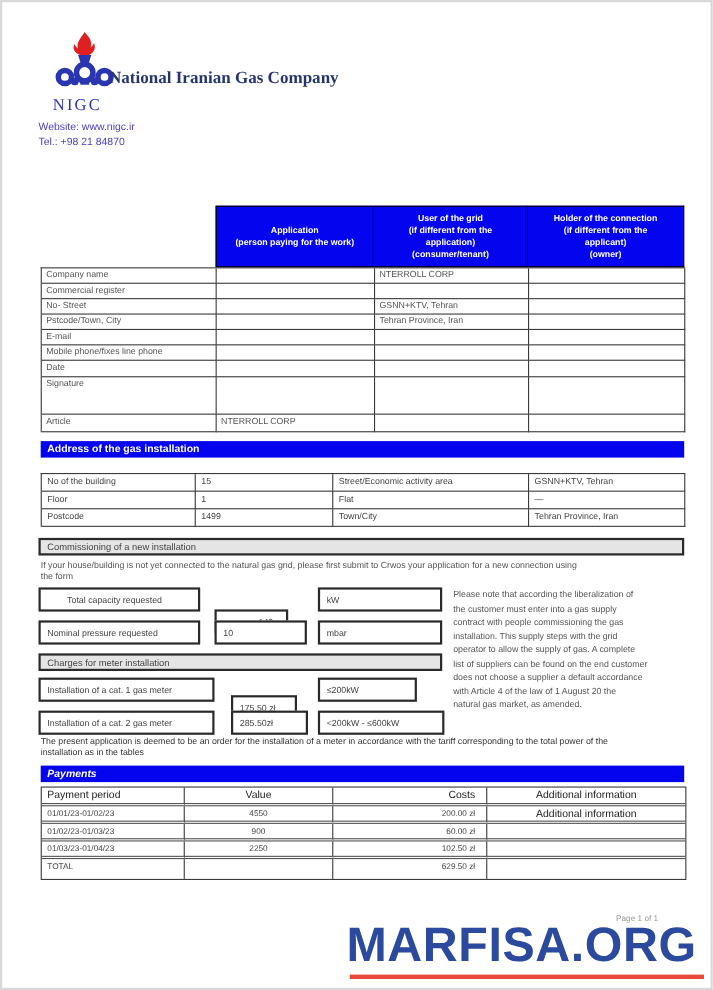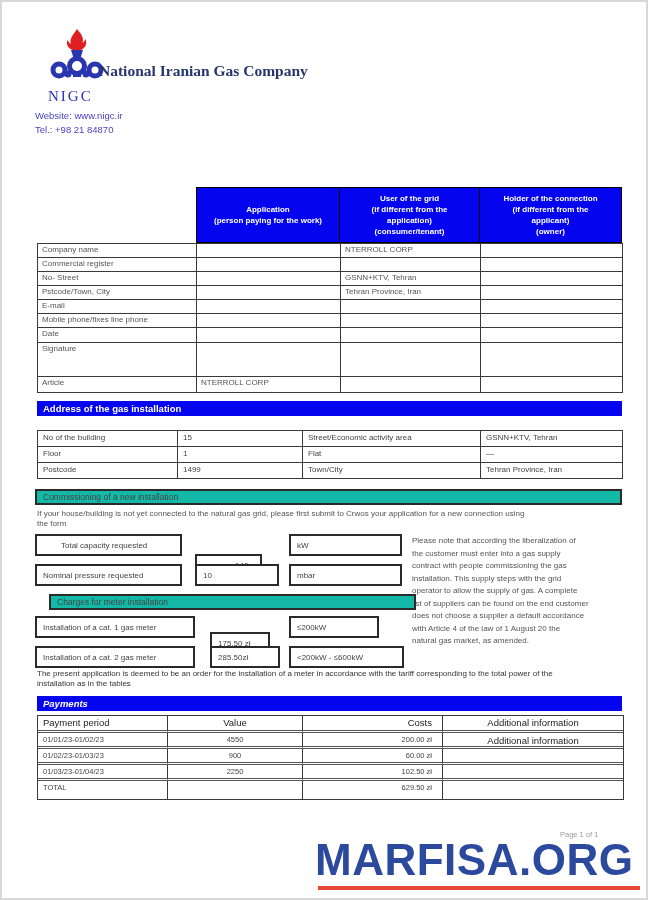--- a/index.html
+++ b/index.html
@@ -37,21 +37,21 @@
 
   
   .addr-table{position:absolute;left:35px;top:428px;width:585px;display:grid;
     grid-template-columns:140px 125px 178px 142px;grid-auto-rows:16px;
     border-top:1px solid #3a3a3a;border-left:1px solid #3a3a3a;}
   .ad-cell{border-right:1px solid #3a3a3a;border-bottom:1px solid #3a3a3a;
     font-size:8px;color:#444;padding:2px 2px 0 5px;overflow:hidden;box-sizing:border-box;}
 
   
   .titlebox{position:absolute;border:2px solid #2a2a2a;box-sizing:border-box;
-    font-size:8.5px;color:#444;padding:1px 0 0 6px;background:#14b8a6;}
+    font-size:8.5px;color:#444;padding:1px 0 0 6px;background:#e5e5e5;}
   .smalltext{position:absolute;font-size:8px;color:#555;line-height:10px;white-space:pre-line;}
   .fbox{position:absolute;border:2px solid #2a2a2a;box-sizing:border-box;height:22px;
     font-size:8px;color:#444;display:flex;align-items:center;padding-left:6px;background:#fff;}
   .side-note{position:absolute;left:410px;top:533px;width:212px;font-size:8px;color:#555;
     line-height:12.5px;white-space:pre-line;}
 
   
   .pay-table{position:absolute;left:35px;top:713px;width:585px;display:grid;
     grid-template-columns:130px 135px 140px 180px;
     grid-template-rows:17px 16px 16px 16px 18px;
@@ -188,21 +188,21 @@
   <div class="side-note">Please note that according the liberalization   of
 the customer  must enter into  a gas supply
 contract with people commissioning   the gas
 installation.   This  supply  steps  with the grid
 operator  to allow  the supply  of gas. A  complete
 list  of suppliers   can be found  on the end customer
 does  not choose  a supplier   a default  accordance
 with  Article  4 of the law of  1 August  20 the
 natural  gas market, as amended.</div>
 
-  <div class="titlebox" style="left:33px;top:592px;width:367px;height:16px;margin-left:14px;">Charges  for meter  installation</div>
+  <div class="titlebox" style="left:33px;top:592px;width:367px;height:16px;">Charges  for meter  installation</div>
 
   <div class="fbox" style="left:33px;top:614px;width:160px;">Installation  of a cat. 1 gas meter</div>
   <div class="fbox" style="left:208px;top:630px;width:60px;">175.50 zł</div>
   <div class="fbox" style="left:287px;top:614px;width:90px;">≤200kW</div>
 
   <div class="fbox" style="left:33px;top:644px;width:160px;">Installation  of a cat. 2 gas meter</div>
   <div class="fbox" style="left:208px;top:644px;width:70px;">285.50zł</div>
   <div class="fbox" style="left:287px;top:644px;width:115px;">&lt;200kW  - ≤600kW</div>
 
   <div class="smalltext" style="left:35px;top:667px;width:582px;color:#333;">The present application is deemed to be an order for the installation  of a meter in accordance with the tariff corresponding to the total power of the

